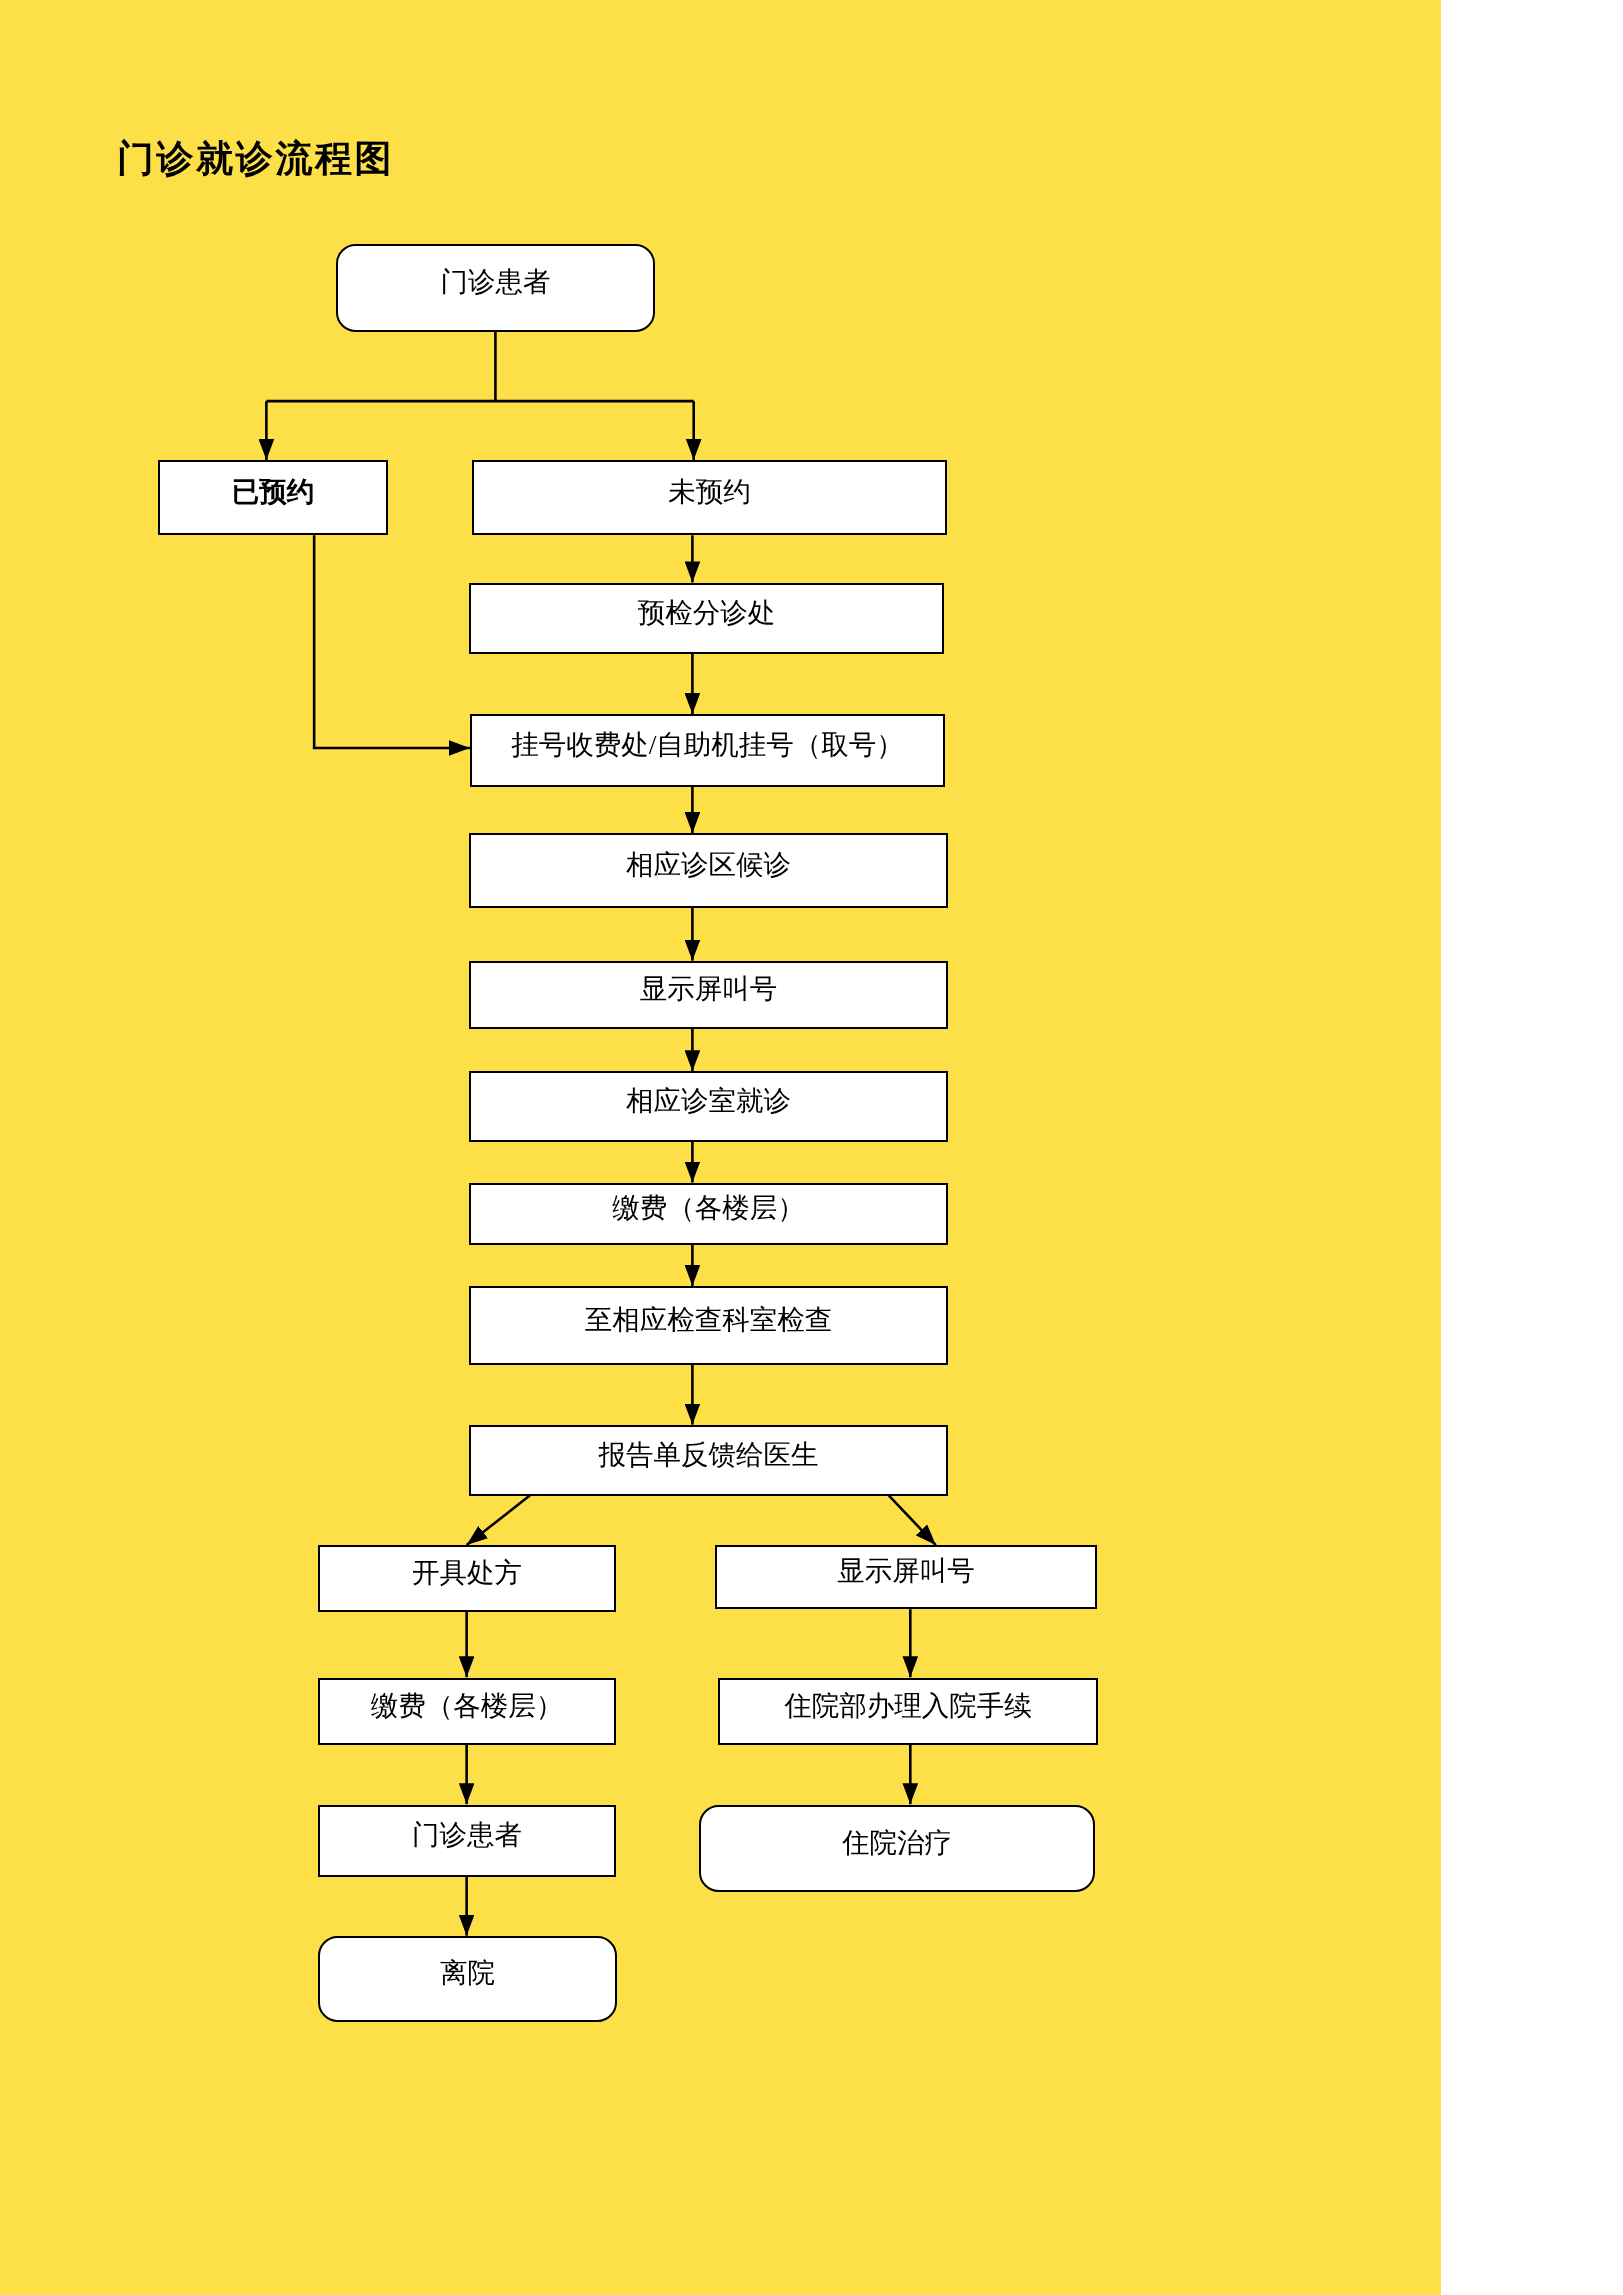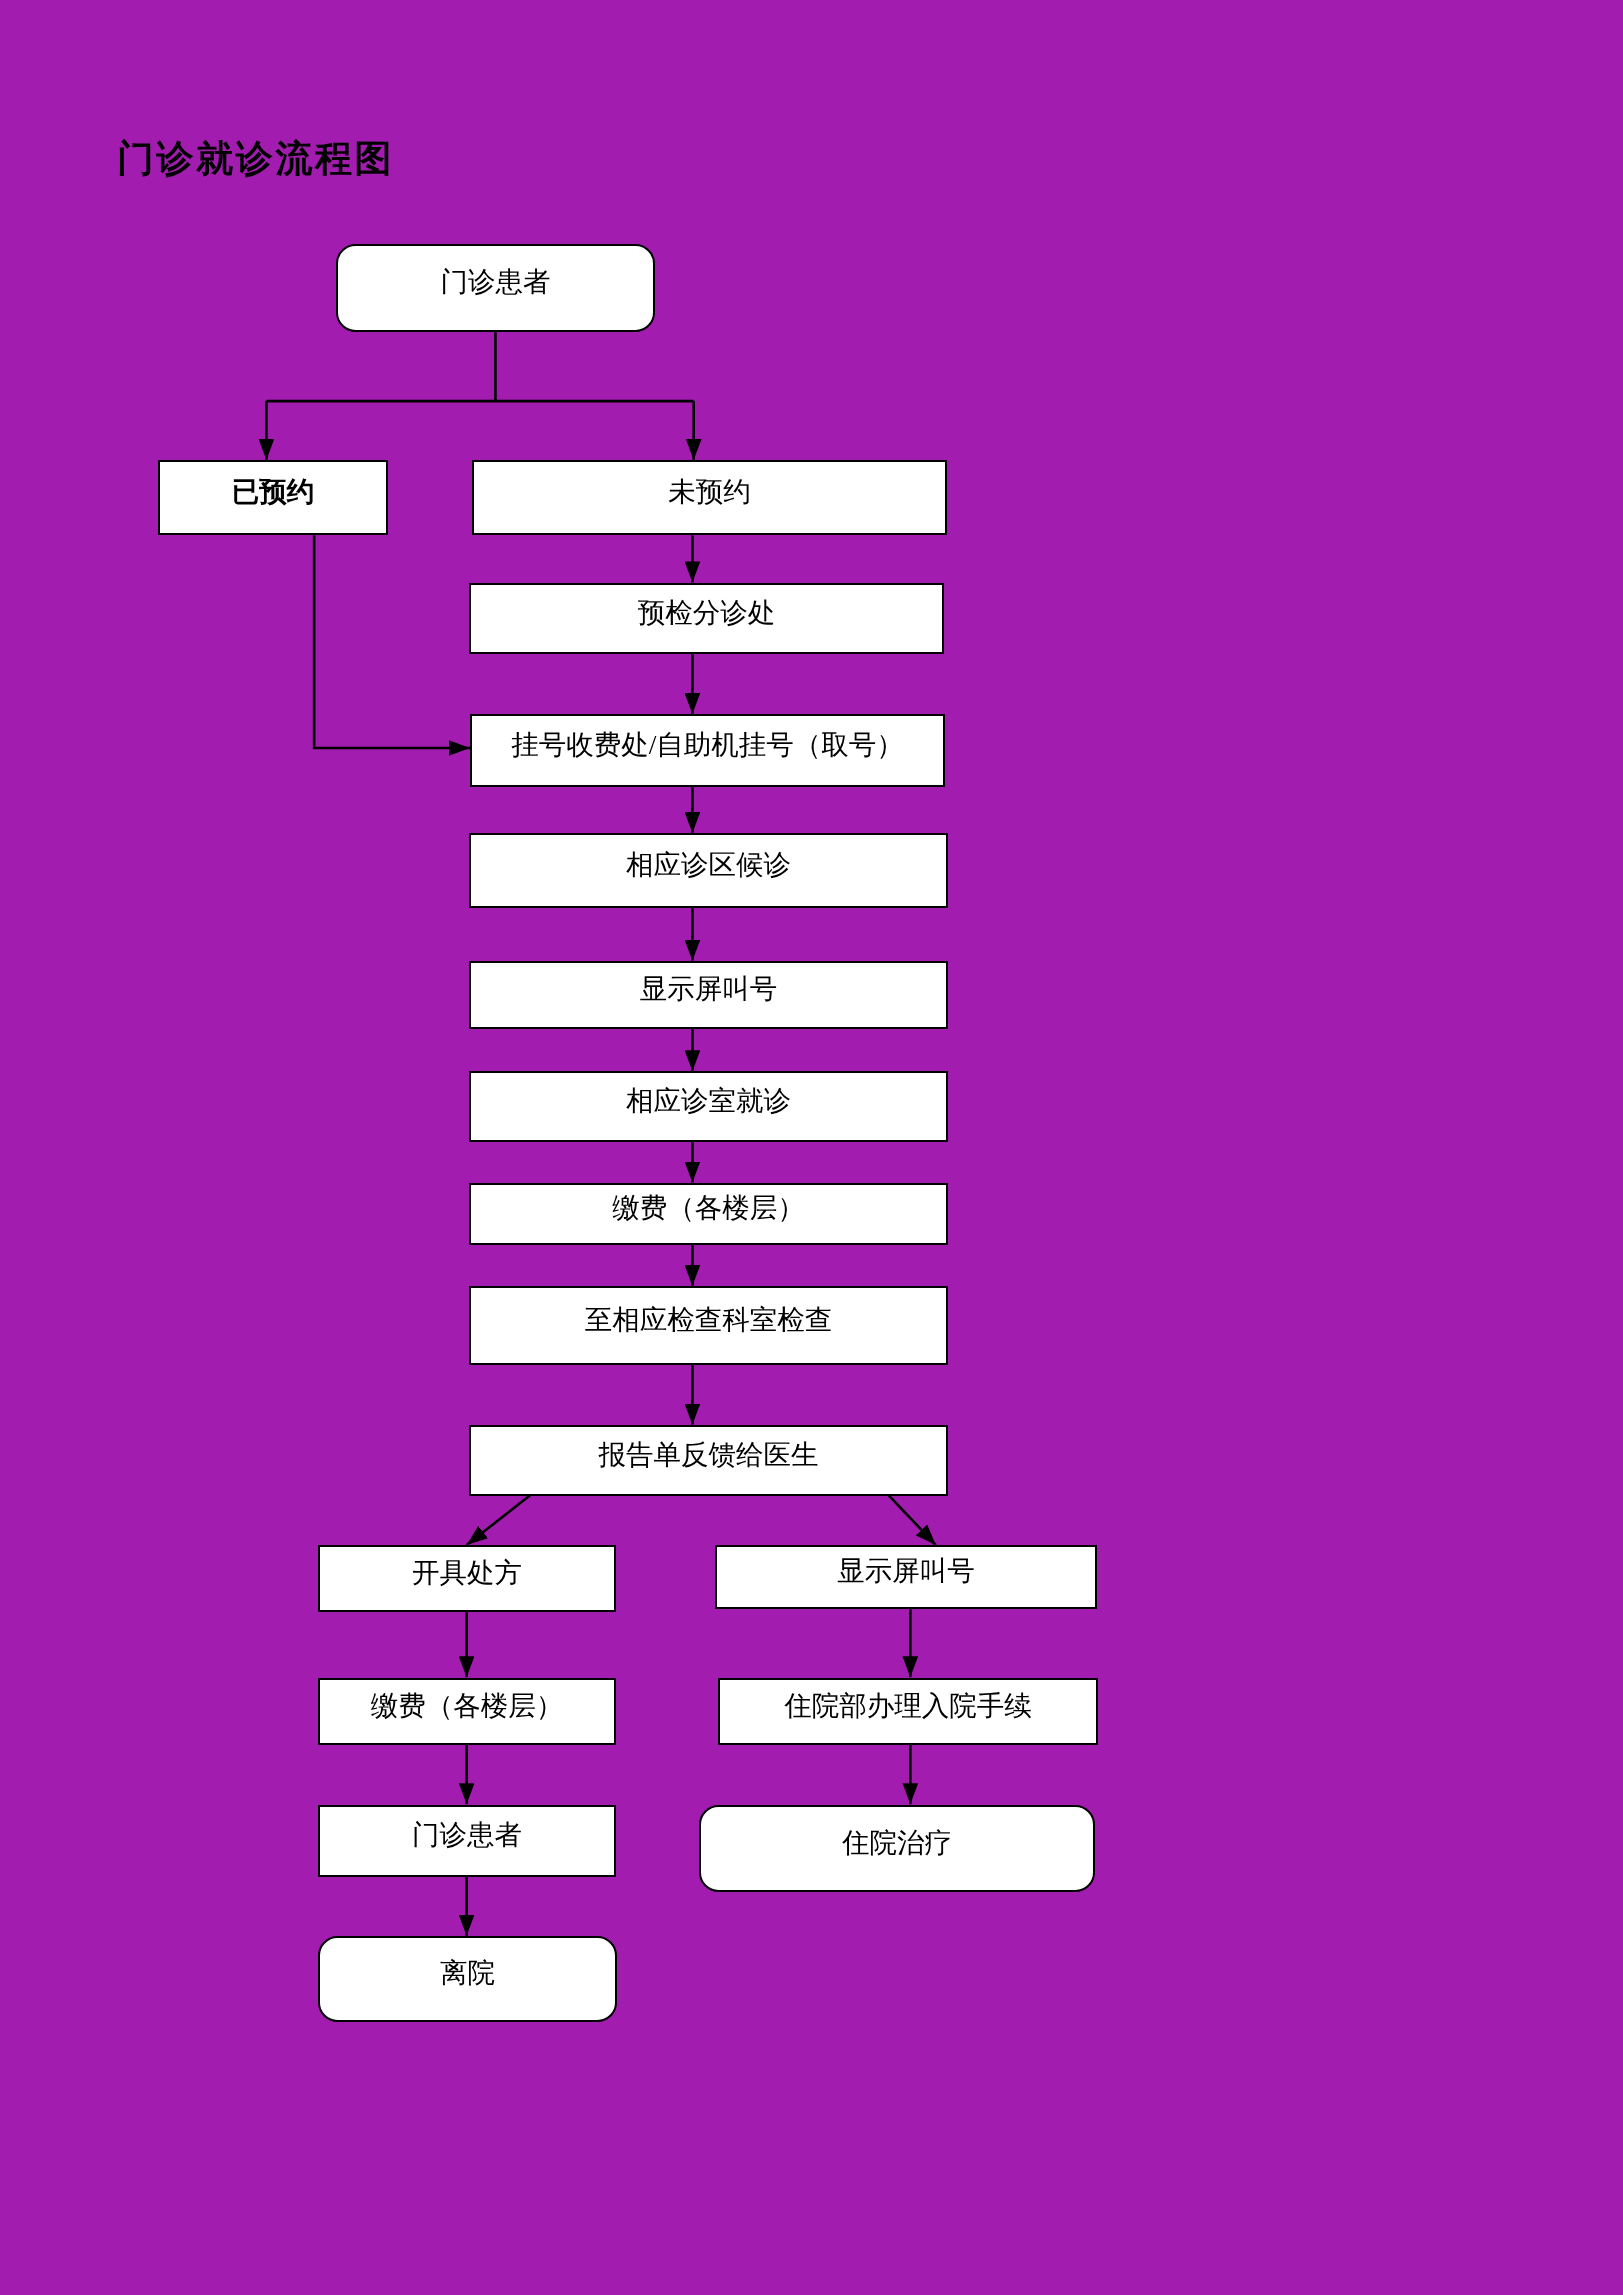--- a/index.html
+++ b/index.html
@@ -2,23 +2,23 @@
 <html style="font-size:10.5px"><head>
 <meta charset="utf-8">
 <style>
   html, body {
     margin: 0;
     padding: 0;
     background: #ffffff;
   }
   .page {
     position: relative;
-    width: 1623px;
+    width: 1441px;
     height: 2295px;
-    background: #a21caf;
+    background: #fde047;
     overflow: hidden;
     font-family: "Liberation Serif", serif;
   }
   .page-title {
     position: absolute;
     left: 117px;
     top: 134px;
     font-family: "DejaVu Sans", sans-serif;
     font-weight: 700;
     font-size: 37px;

